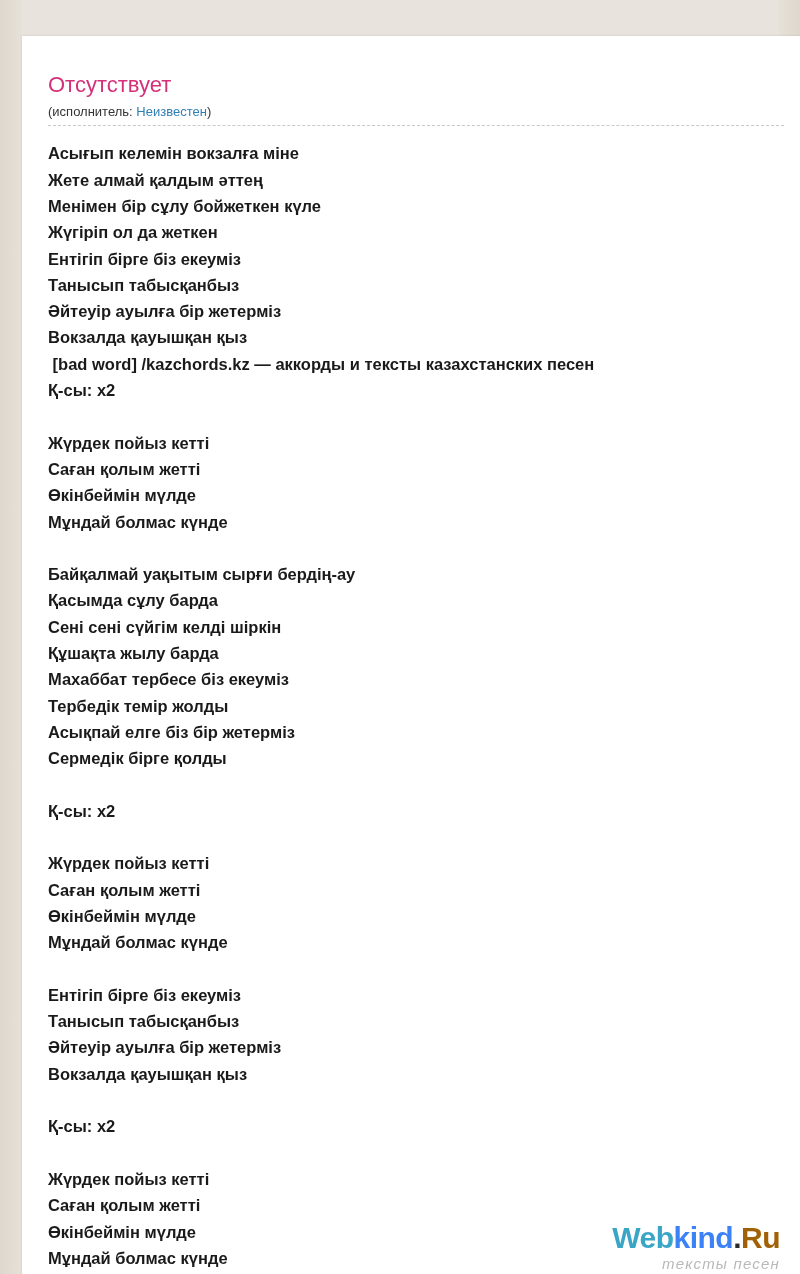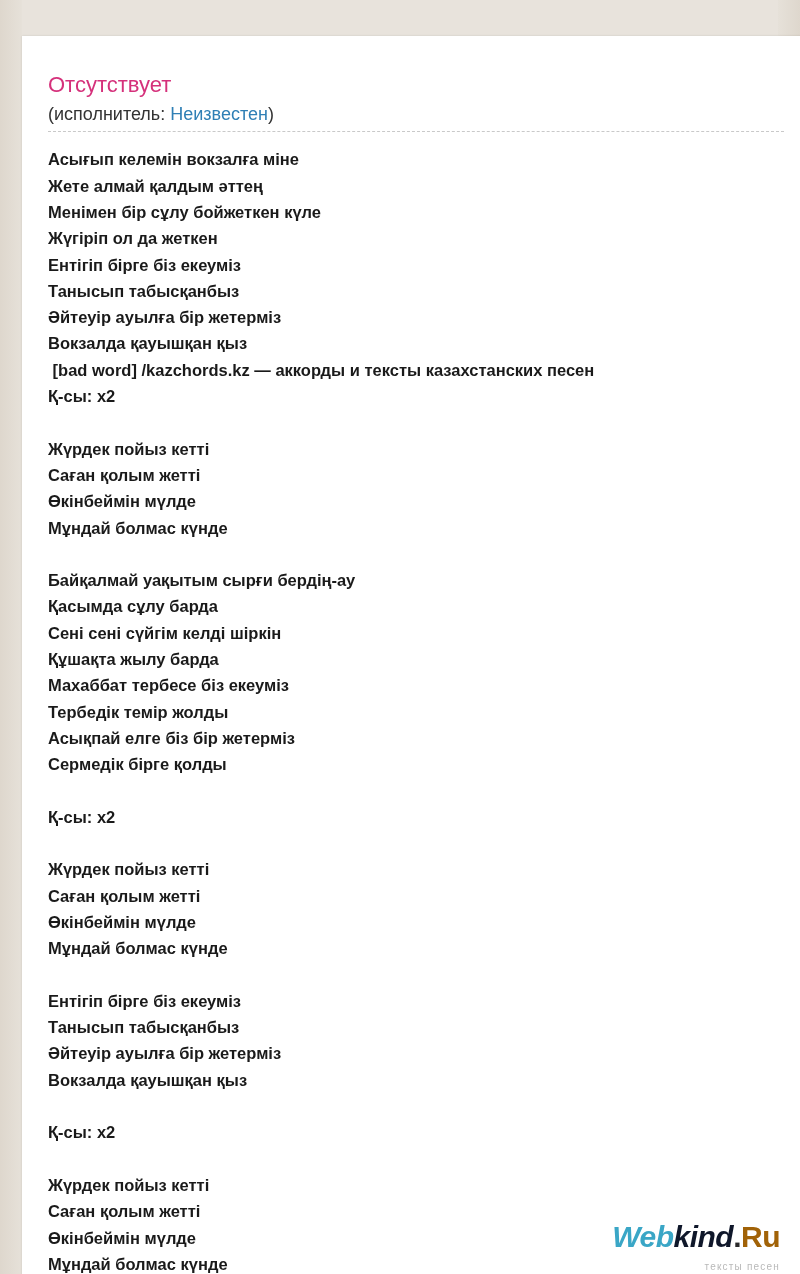--- a/index.html
+++ b/index.html
@@ -45,21 +45,21 @@
 
   .song-title {
     color: #d5317b;
     font-size: 22px;
     font-weight: normal;
     margin: 0 0 6px 0;
     line-height: 1.2;
   }
 
   .artist-line {
-    font-size: 18px;
+    font-size: 13px;
     color: #333333;
     margin: 0 0 6px 0;
   }
   .artist-link {
     color: #2f7fb5;
     text-decoration: none;
   }
 
   .divider {
     border: 0;
@@ -84,29 +84,30 @@
     bottom: 14px;
     text-align: right;
     user-select: none;
   }
   .wm-main {
     font-size: 30px;
     font-weight: bold;
     letter-spacing: -0.5px;
     line-height: 1;
   }
-  .wm-web { color: #3aa6c6; font-style: italic; }
-  .wm-kind { color: #0f172a; font-style: italic; }
+  .wm-web { color: #3aa6c6; }
+  .wm-kind { color: #3b82f6; }
   .wm-dot { color: #2a2a2a; }
   .wm-ru { color: #a16207; }
   .wm-sub {
-    font-size: 10px;
+    font-size: 15px;
     color: #b9b9b9;
     letter-spacing: 1.2px;
-    margin-top: 9px;
+    margin-top: 2px;
+    font-style: italic;
   }
 </style>
 </head>
 <body>
 
 <div class="sheet">
 
   <h1 class="song-title">Отсутствует</h1>
 
   <div class="artist-line"><span>(исполнитель:</span> <a class="artist-link" href="#">Неизвестен</a><span>)</span></div>

